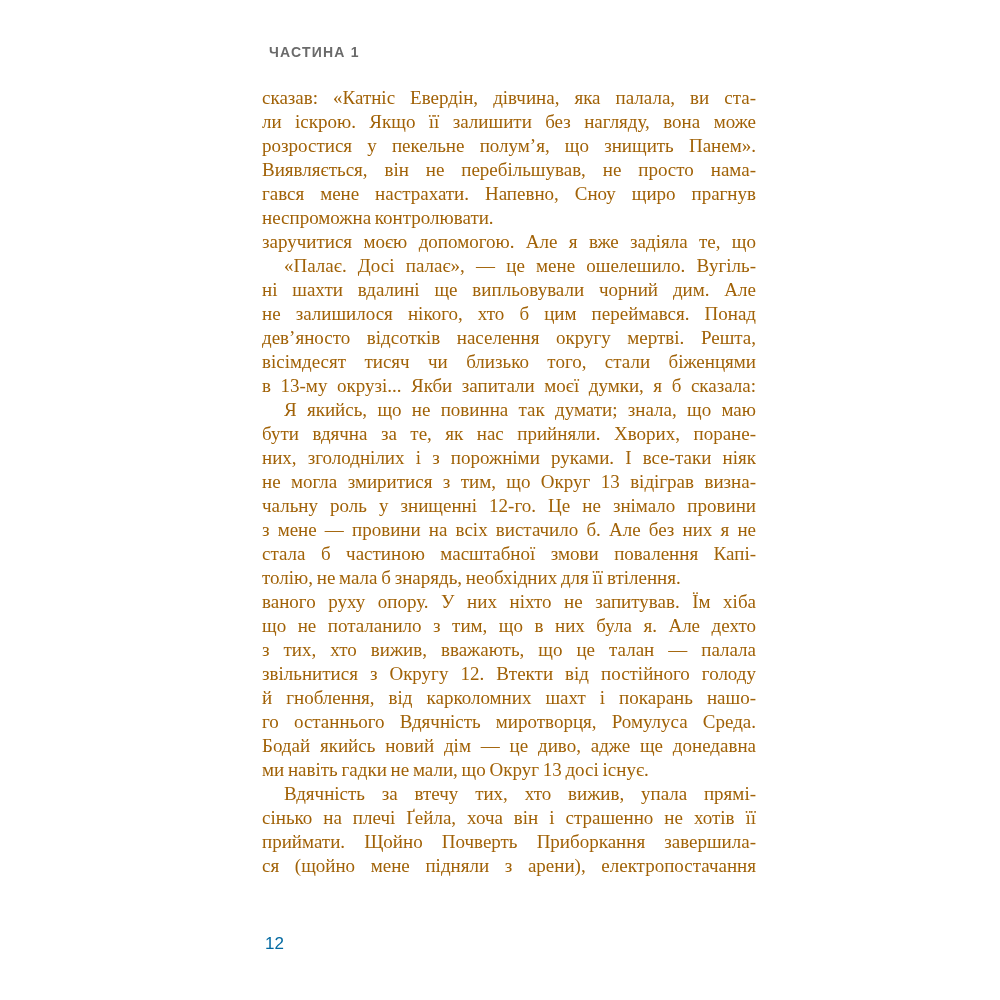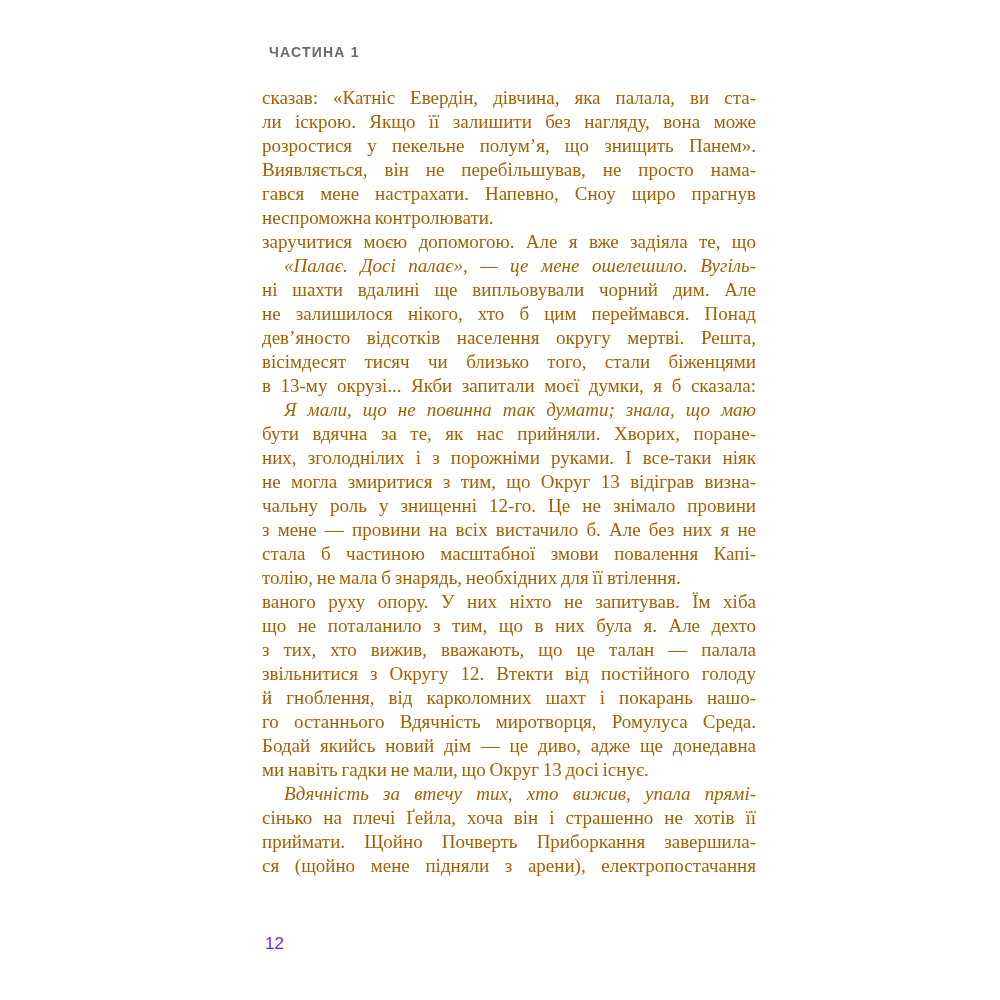--- a/index.html
+++ b/index.html
@@ -41,21 +41,20 @@
   .line {
     height: 24px;
     line-height: 24px;
     overflow: hidden;
     text-align: justify;
     text-align-last: justify;
     white-space: normal;
   }
   .line.indent {
     padding-left: 22px;
-    font-style: italic;
   }
   .line.no-just {
     text-align: left;
     text-align-last: left;
   }
   .folio {
     position: absolute;
     left: 265px;
     top: 934px;
     font-family: "Liberation Sans", sans-serif;
@@ -81,21 +80,21 @@
       </div>
       <div class="para">
         <div class="line indent">«Палає. Досі палає», — це мене ошелешило. Вугіль-</div>
         <div class="line">ні шахти вдалині ще випльовували чорний дим. Але</div>
         <div class="line">не залишилося нікого, хто б цим переймався. Понад</div>
         <div class="line">дев’яносто відсотків населення округу мертві. Решта,</div>
         <div class="line">вісімдесят тисяч чи близько того, стали біженцями</div>
         <div class="line">в 13-му окрузі... Якби запитали моєї думки, я б сказала:</div>
       </div>
       <div class="para">
-        <div class="line indent">Я мали, що не повинна так думати; знала, що маю</div>
+        <div class="line indent">Я якийсь, що не повинна так думати; знала, що маю</div>
         <div class="line">бути вдячна за те, як нас прийняли. Хворих, поране-</div>
         <div class="line">них, зголоднілих і з порожніми руками. І все-таки ніяк</div>
         <div class="line">не могла змиритися з тим, що Округ 13 відіграв визна-</div>
         <div class="line">чальну роль у знищенні 12-го. Це не знімало провини</div>
         <div class="line">з мене — провини на всіх вистачило б. Але без них я не</div>
         <div class="line">стала б частиною масштабної змови повалення Капі-</div>
         <div class="line no-just">толію, не мала б знарядь, необхідних для її втілення.</div>
       </div>
       <div class="para">
         <div class="line">ваного руху опору. У них ніхто не запитував. Їм хіба</div>
@@ -108,14 +107,14 @@
         <div class="line no-just">ми навіть гадки не мали, що Округ 13 досі існує.</div>
       </div>
       <div class="para">
         <div class="line indent">Вдячність за втечу тих, хто вижив, упала прямі-</div>
         <div class="line">сінько на плечі Ґейла, хоча він і страшенно не хотів її</div>
         <div class="line">приймати. Щойно Почверть Приборкання завершила-</div>
         <div class="line">ся (щойно мене підняли з арени), електропостачання</div>
       </div>
     </div>
 
-  <div class="folio" style="color: #6d28d9;">12</div>
+  <div class="folio" style="color: #0369a1;">12</div>
 </div>
 
 </body></html>

